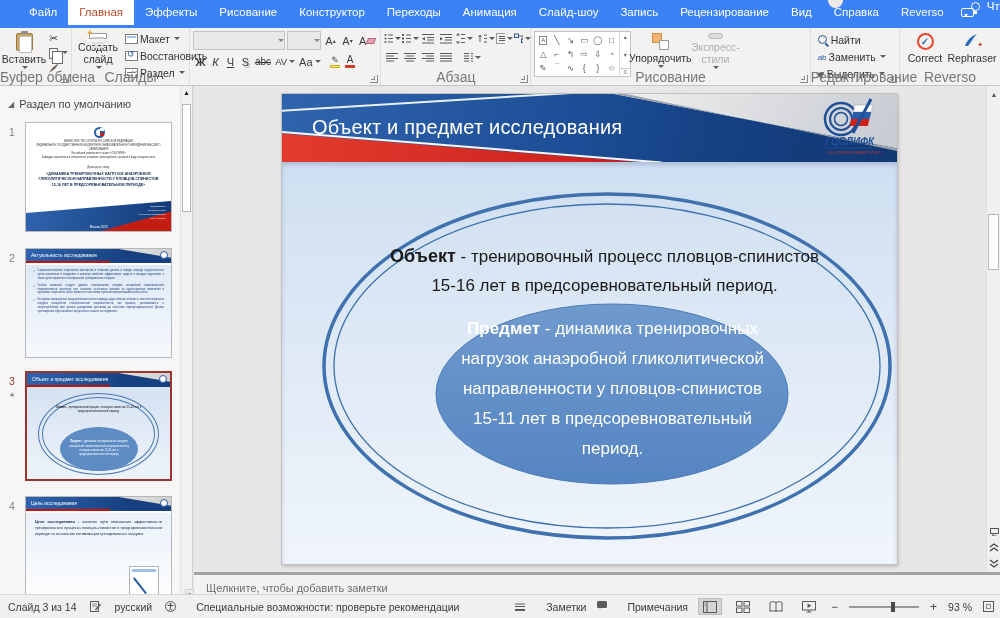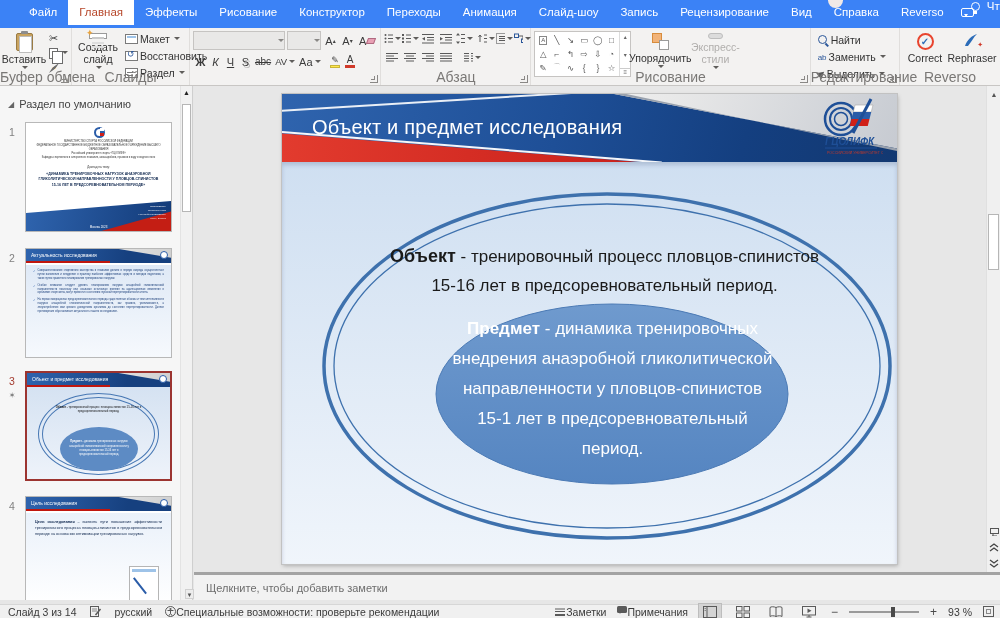--- a/index.html
+++ b/index.html
@@ -150,25 +150,25 @@
   .vs-thumb{position:absolute;top:128px;left:1px;width:11px;height:56px;background:#fff;border:1px solid #b6b6b6}
   .vs-bot{position:absolute;bottom:2px;left:0;width:14px;display:flex;flex-direction:column;align-items:center;gap:3px}
   .vs-btn{width:11px;height:13px;display:flex;align-items:center;justify-content:center}
 
   
   .notesbar{position:absolute;left:194px;right:0;top:486px;height:28px;background:#f2f2f2;border-top:3px solid #a3a3a3}
   .notes-ph{position:absolute;left:12px;top:7px;font-size:11px;color:#6e6e6e}
   .notes-handle{position:absolute;left:-9px;bottom:1px;width:9px;height:10px;font-size:6px;color:#555;text-align:center;line-height:10px;background:#ececec;border:1px solid #d0d0d0}
 
   
-  .statusbar{position:absolute;left:0;bottom:0;width:1000px;height:14px;background:#f0f0f0;border-top:1px solid #d6d6d6;display:flex;align-items:center;font-size:10.5px;color:#3b3b3b}
+  .statusbar{position:absolute;left:0;bottom:0;width:1000px;height:24px;background:#f0f0f0;border-top:1px solid #d6d6d6;display:flex;align-items:center;font-size:10.5px;color:#3b3b3b}
   .st-left{display:flex;align-items:center;gap:13px;margin-left:8px}
   .st-right{display:flex;align-items:center;gap:11px;margin-left:auto;margin-right:6px}
   .st-ic{display:flex;align-items:center}
-  .st-item{display:flex;gap:0}
+  .st-item{display:flex;gap:20px}
   .bubble{position:relative;width:10px;height:7px;background:#5a5a5a;border-radius:1.5px}
   .bubble::after{content:"";position:absolute;left:1.5px;bottom:-3px;border:2.5px solid transparent;border-top-color:#5a5a5a;border-right-width:1.5px;border-left-width:1.5px}
   .view-btn{width:22px;height:15px;display:flex;align-items:center;justify-content:center}
   .view-btn.sel{background:#d4d4d4;outline:1px solid #bdbdbd}
   .zoom-track{position:relative;width:70px;height:2px;background:#9a9a9a}
   .zoom-thumb{position:absolute;left:42px;top:-4px;width:4px;height:10px;background:#4a4a4a}
   .zoom-sign{font-size:12px;color:#4a4a4a;line-height:10px}
   .fit-ic{width:11px;height:11px;border:1px solid #5a5a5a;position:relative}
   .fit-ic::after{content:"";position:absolute;inset:2px;border:1px dashed #8a8a8a}
 </style>
@@ -598,23 +598,23 @@
             <ellipse cx="325" cy="204" rx="283" ry="172" fill="none" stroke="#3e71ad" stroke-width="3.5"></ellipse>
             <ellipse cx="325" cy="204" rx="273" ry="162" fill="none" stroke="#3e71ad" stroke-width="1.3"></ellipse>
             <ellipse cx="330" cy="232" rx="176" ry="90" fill="url(#innerGrad)" stroke="#4b7ab5" stroke-width="1"></ellipse>
           </svg>
           <div class="obj-text">
             <b>Объект</b><span> - тренировочный процесс пловцов-спинистов</span>
             <span class="line">15-16 лет в предсоревновательный период.</span>
           </div>
           <div class="subj-text">
             <b>Предмет</b><span> - динамика тренировочных</span>
-            <span class="line">внедрения анаэробной гликолитической</span>
+            <span class="line">нагрузок анаэробной гликолитической</span>
             <span class="line">направленности у пловцов-спинистов</span>
-            <span class="line">15-1 лет в предсоревновательный</span>
+            <span class="line">15-11 лет в предсоревновательный</span>
             <span class="line">период.</span>
           </div>
         </div>
       </div>
 
       <div class="vscroll">
         <div class="vs-up">▲</div>
         <div class="vs-thumb"></div>
         <div class="vs-bot">
           <div class="vs-btn">

